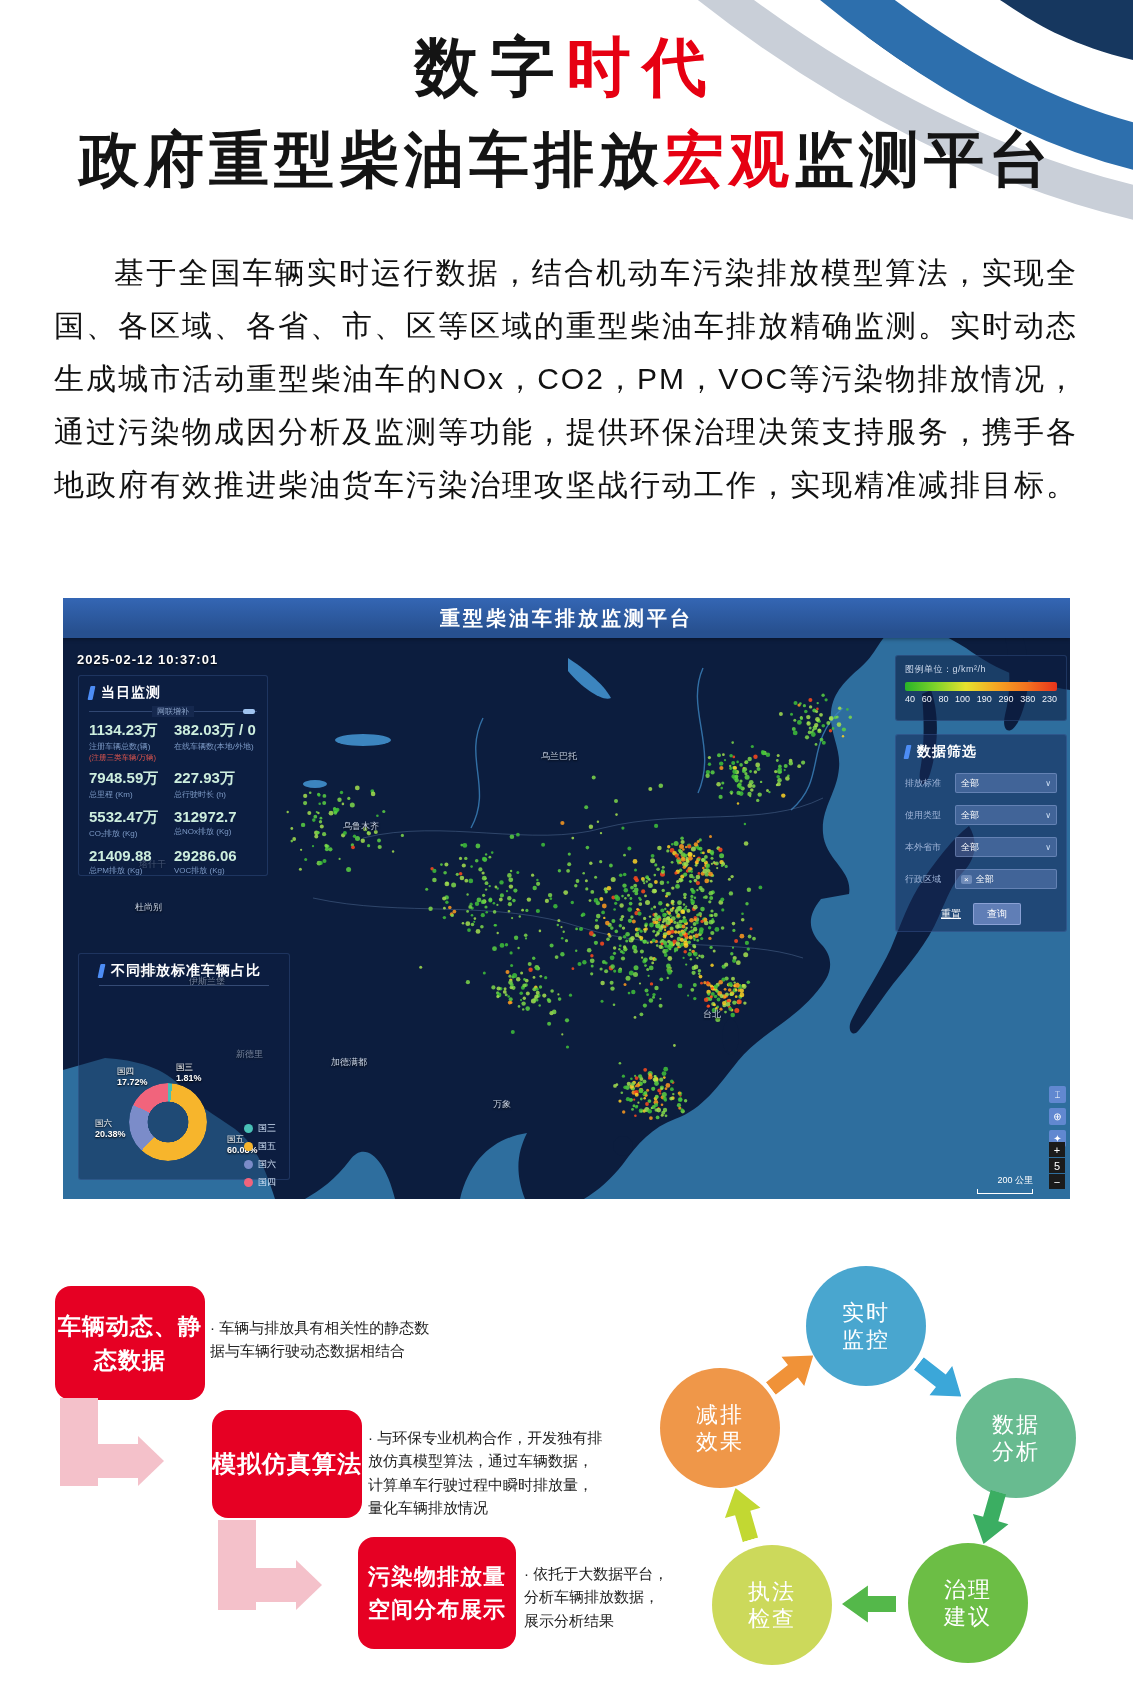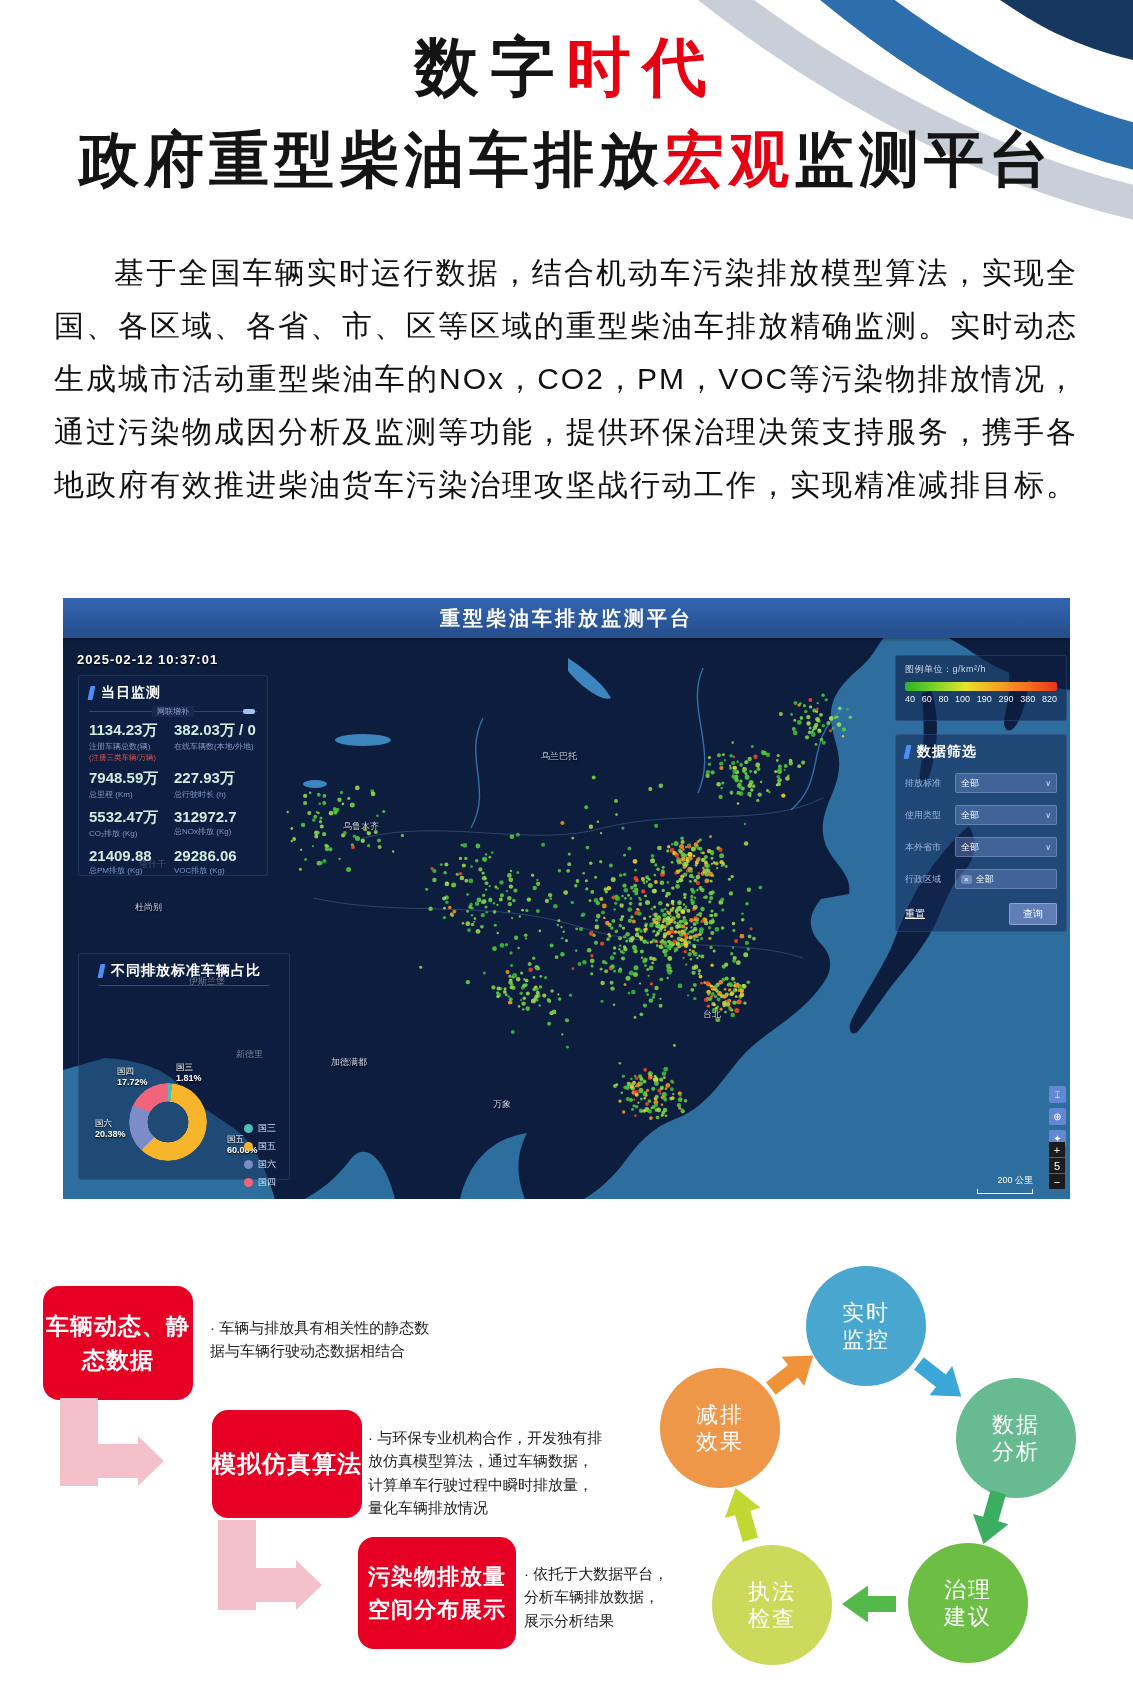--- a/index.html
+++ b/index.html
@@ -62,41 +62,41 @@
 
   .p-filter{left:832px;top:136px;width:172px;height:198px;padding:8px 9px;background:rgba(22,42,88,.55);}
   .frow{display:flex;align-items:center;margin-top:12px;}
   .flbl{width:50px;color:#9fb4d8;font-size:9px;flex:none;}
   .fval{flex:1;height:18px;background:rgba(130,155,215,.35);border:1px solid rgba(165,185,235,.35);
         border-radius:2px;color:#fff;font-size:9px;display:flex;align-items:center;padding:0 5px;cursor:pointer;}
   .fval .val{flex:1;}
   .fval .tagx:empty,.fval .chev:empty{display:none;}
   .fval .tagx{background:rgba(200,215,250,.35);border-radius:2px;font-size:8px;padding:0 3px;margin-right:4px;}
   .fval .chev{color:#cfe0f5;font-size:8px;}
-  .fbtns{display:flex;justify-content:space-between;align-items:center;gap:12px;margin-top:14px;}
+  .fbtns{display:flex;justify-content:center;align-items:center;gap:12px;margin-top:14px;}
   .reset{color:#fff;font-size:10px;text-decoration:underline;cursor:pointer;}
   .query{background:rgba(150,172,235,.55);border:1px solid rgba(180,195,245,.5);border-radius:2px;
          color:#fff;font-size:10px;padding:3px 13px;cursor:pointer;}
 
   .maptools{position:absolute;left:986px;top:488px;display:flex;flex-direction:column;gap:5px;}
   .mtool{width:17px;height:17px;background:rgba(105,140,215,.88);color:#fff;font-size:10px;
          display:flex;align-items:center;justify-content:center;border-radius:2px;cursor:pointer;}
   .zoomctl{position:absolute;left:986px;top:544px;display:flex;flex-direction:column;gap:1px;}
   .zbtn{width:16px;height:15px;background:#1b1b1b;color:#fff;font-size:11px;display:flex;
         align-items:center;justify-content:center;cursor:pointer;}
   .scale{position:absolute;left:880px;top:576px;width:90px;text-align:right;color:#fff;font-size:9px;}
   .scale .bar{margin-top:2px;margin-left:34px;height:4px;border-left:1px solid #fff;
               border-right:1px solid #fff;border-bottom:1px solid #fff;}
   .maplabels{position:absolute;left:0;top:0;width:100%;height:100%;pointer-events:none;}
   .mlabel{position:absolute;color:#c9d4e6;font-size:9px;text-shadow:0 1px 2px #000;white-space:nowrap;}
 
   
   .fbox{position:absolute;border-radius:16px;color:#fff;font-weight:bold;display:flex;align-items:center;
         justify-content:center;text-align:center;white-space:pre-line;line-height:1.5;letter-spacing:1px;}
-  .fb1{left:43px;top:1286px;width:150px;height:114px;font-size:23px;}
+  .fb1{left:55px;top:1286px;width:150px;height:114px;font-size:23px;}
   .fb2{left:212px;top:1410px;width:150px;height:108px;font-size:24px;}
   .fb3{left:358px;top:1537px;width:158px;height:112px;font-size:22px;}
   .fnote{position:absolute;font-size:15px;line-height:1.55;color:#222;white-space:pre-line;}
   .fn1{left:210px;top:1316px;width:345px;}
   .fn2{left:368px;top:1426px;width:370px;}
   .fn3{left:524px;top:1562px;width:260px;}
   .larrow{position:absolute;}
   .larrow .v,.larrow .h{position:absolute;background:#f4c1ca;}
   .larrow .v{left:0;top:0;width:38px;height:100%;}
   .larrow .h{left:38px;bottom:8px;width:40px;height:34px;}
@@ -1534,21 +1534,21 @@
       <div class="grad"></div>
       <div class="ticks">
 
       <span>40</span>
           <span>60</span>
           <span>80</span>
           <span>100</span>
           <span>190</span>
           <span>290</span>
           <span>380</span>
-          <span>820</span>
+          <span>230</span>
         </div>
     </div>
 
     <div class="panel p-filter">
       <div class="p-head">数据筛选</div>
       <div>
 
           <div class="frow">
             <span class="flbl">排放标准</span>
             <div class="fval">

